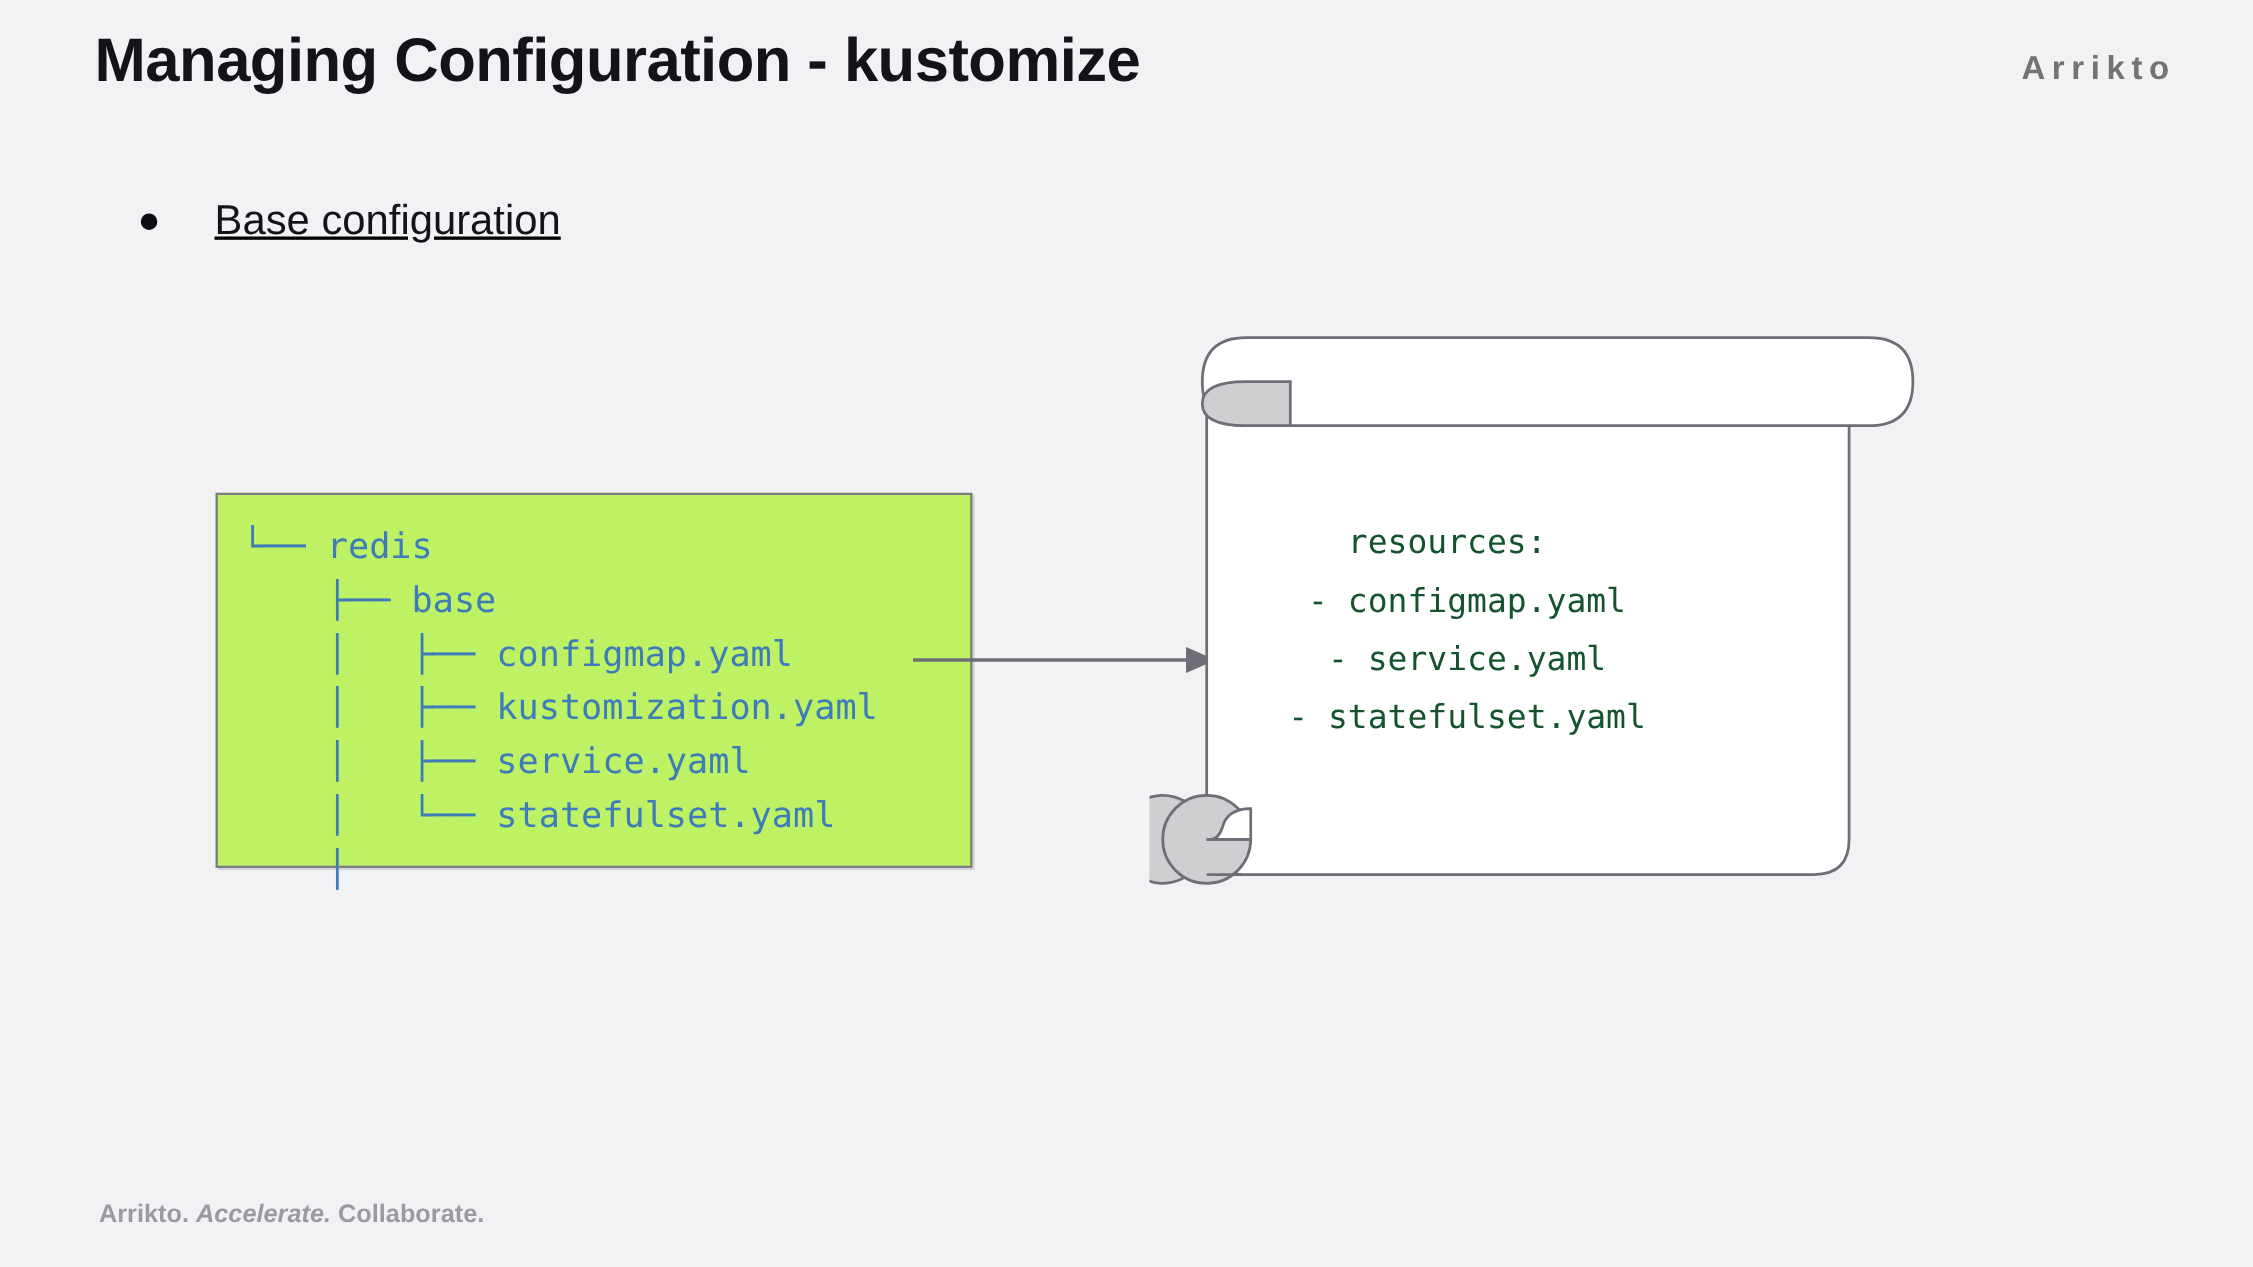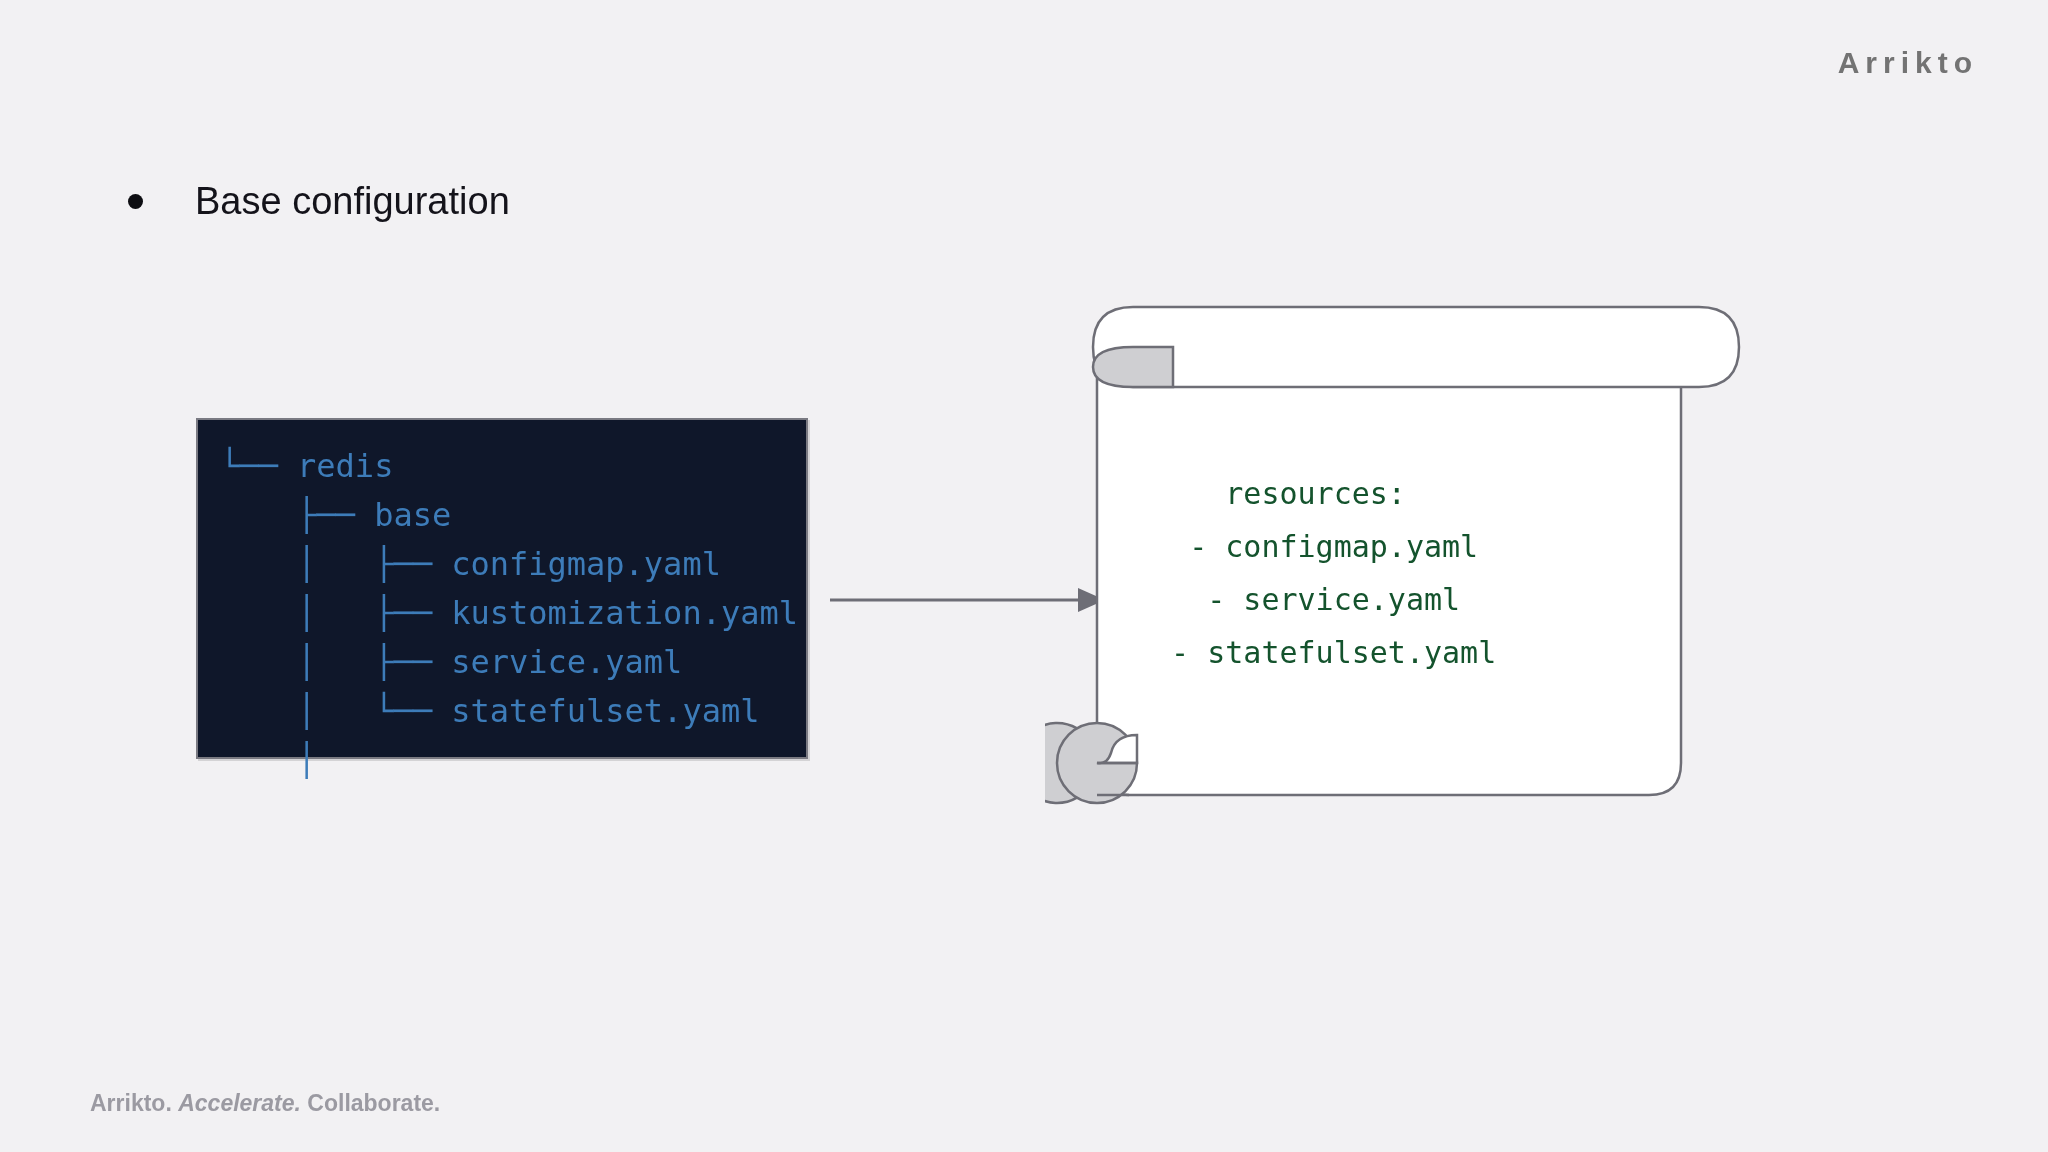--- a/index.html
+++ b/index.html
@@ -43,43 +43,44 @@
     white-space: nowrap;
   }
 
   
   .bullet-row {
     position: absolute;
     left: 128px;
     top: 180px;
     display: flex;
     align-items: center;
+    text-decoration: underline;
   }
   .bullet-dot {
     width: 15px;
     height: 15px;
     border-radius: 50%;
     background: #0e0e12;
     flex: 0 0 auto;
   }
   .bullet-text {
     margin-left: 52px;
     font-size: 38px;
     color: #14131a;
     white-space: nowrap;
   }
 
   
   .tree-panel {
     position: absolute;
     left: 196px;
-    top: 418px;
-    width: 612px;
+    top: 448px;
+    width: 688px;
     height: 341px;
-    background: #0f172a;
+    background: #bef264;
     border: 2px solid #7a7a82;
     box-sizing: border-box;
     box-shadow: 2px 2px 0 rgba(0,0,0,0.12);
   }
   .tree-code {
     position: absolute;
     left: 22px;
     top: 22px;
     margin: 0;
     font-family: "DejaVu Sans Mono", "Liberation Mono", monospace;
@@ -149,20 +150,21 @@
   .footer-tagline .em {
     font-style: italic;
     font-weight: 700;
   }
 </style>
 </head>
 <body>
 
 <div class="slide">
 
+  <div class="slide-title">Managing Configuration - kustomize</div>
   <div class="brand-logo">Arrikto</div>
 
   <div class="bullet-row">
     <span class="bullet-dot"></span>
     <span class="bullet-text">Base configuration</span>
   </div>
 
   <div class="tree-panel">
     <pre class="tree-code">└── redis
     ├── base

